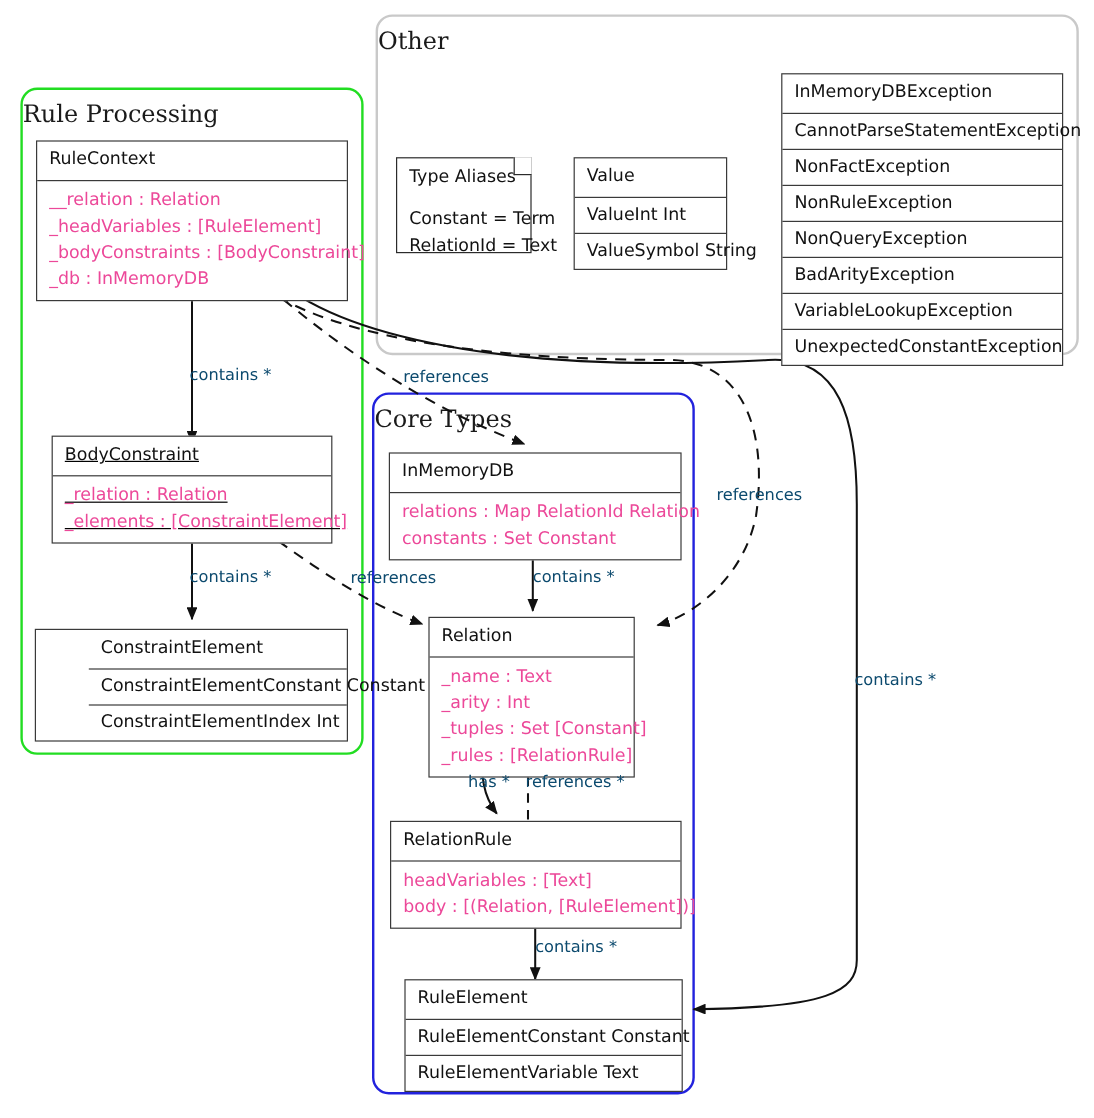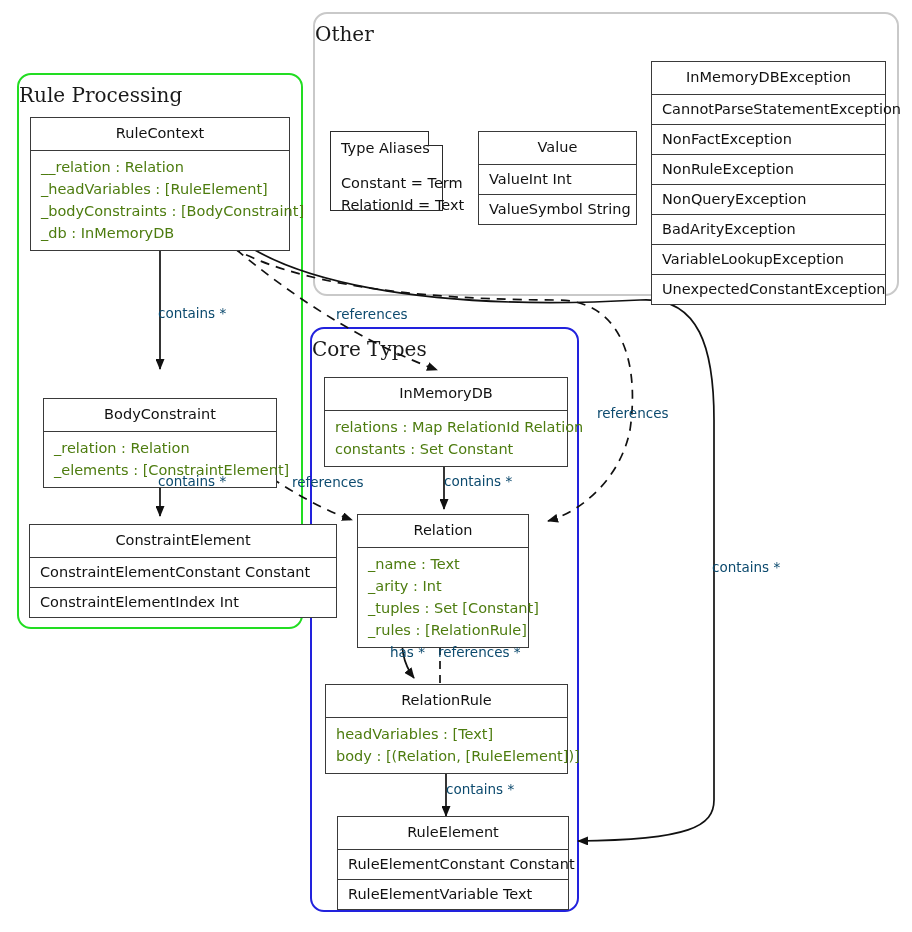--- a/index.html
+++ b/index.html
@@ -55,27 +55,26 @@
   }
   .umlbox .row {
     box-sizing: border-box;
     padding: 4px 10px;
     font-size: 14.5px;
     color: #111;
     line-height: 1.45;
     white-space: nowrap;
   }
   .umlbox .row.head {
-    text-align: center;
     border-bottom: 1.6px solid #3a3a3a;
     padding: 5px 10px 6px 10px;
   }
   .umlbox .row.sep { border-top: 1.6px solid #3a3a3a; }
   .umlbox .attrs { padding: 5px 10px 6px 10px; }
-  .umlbox .attrs div { font-size: 14.5px; line-height: 1.52; white-space: nowrap; color:#4d7c0f; }
+  .umlbox .attrs div { font-size: 14.5px; line-height: 1.52; white-space: nowrap; color:#ec4899; }
 
   
   .note {
     position: absolute;
     box-sizing: border-box;
     border: 1.6px solid #2b2b2b;
     background: #ffffff;
     font-size: 14.5px;
     color: #111;
     padding: 6px 10px;
@@ -172,29 +171,29 @@
   <div class="umlbox" style="left:30px; top:117px; width:260px;">
     <div class="row head">RuleContext</div>
     <div class="attrs">
       <div>__relation : Relation</div>
       <div>_headVariables : [RuleElement]</div>
       <div>_bodyConstraints : [BodyConstraint]</div>
       <div>_db : InMemoryDB</div>
     </div>
   </div>
 
-  <div class="umlbox" style="left:43px; top:398px; width:234px;">
+  <div class="umlbox" style="left:43px; top:363px; width:234px;text-decoration:underline;">
     <div class="row head">BodyConstraint</div>
     <div class="attrs">
       <div>_relation : Relation</div>
       <div>_elements : [ConstraintElement]</div>
     </div>
   </div>
 
-  <div class="umlbox" style="left:29px; top:524px; width:308px;">
+  <div class="umlbox" style="left:29px; top:524px; width:261px;padding-left:44px;">
     <div class="row head">ConstraintElement</div>
     <div class="row">ConstraintElementConstant Constant</div>
     <div class="row sep">ConstraintElementIndex Int</div>
   </div>
 
   <div class="umlbox" style="left:324px; top:377px; width:244px;">
     <div class="row head">InMemoryDB</div>
     <div class="attrs">
       <div>relations : Map RelationId Relation</div>
       <div>constants : Set Constant</div>
@@ -218,21 +217,21 @@
       <div>body : [(Relation, [RuleElement])]</div>
     </div>
   </div>
 
   <div class="umlbox" style="left:337px; top:816px; width:232px;">
     <div class="row head">RuleElement</div>
     <div class="row">RuleElementConstant Constant</div>
     <div class="row sep">RuleElementVariable Text</div>
   </div>
 
-  <div class="umlbox" style="left:478px; top:131px; width:159px;">
+  <div class="umlbox" style="left:478px; top:131px; width:128px;">
     <div class="row head">Value</div>
     <div class="row">ValueInt Int</div>
     <div class="row sep">ValueSymbol String</div>
   </div>
 
   <div class="umlbox" style="left:651px; top:61px; width:235px;">
     <div class="row head">InMemoryDBException</div>
     <div class="row">CannotParseStatementException</div>
     <div class="row sep">NonFactException</div>
     <div class="row sep">NonRuleException</div>

